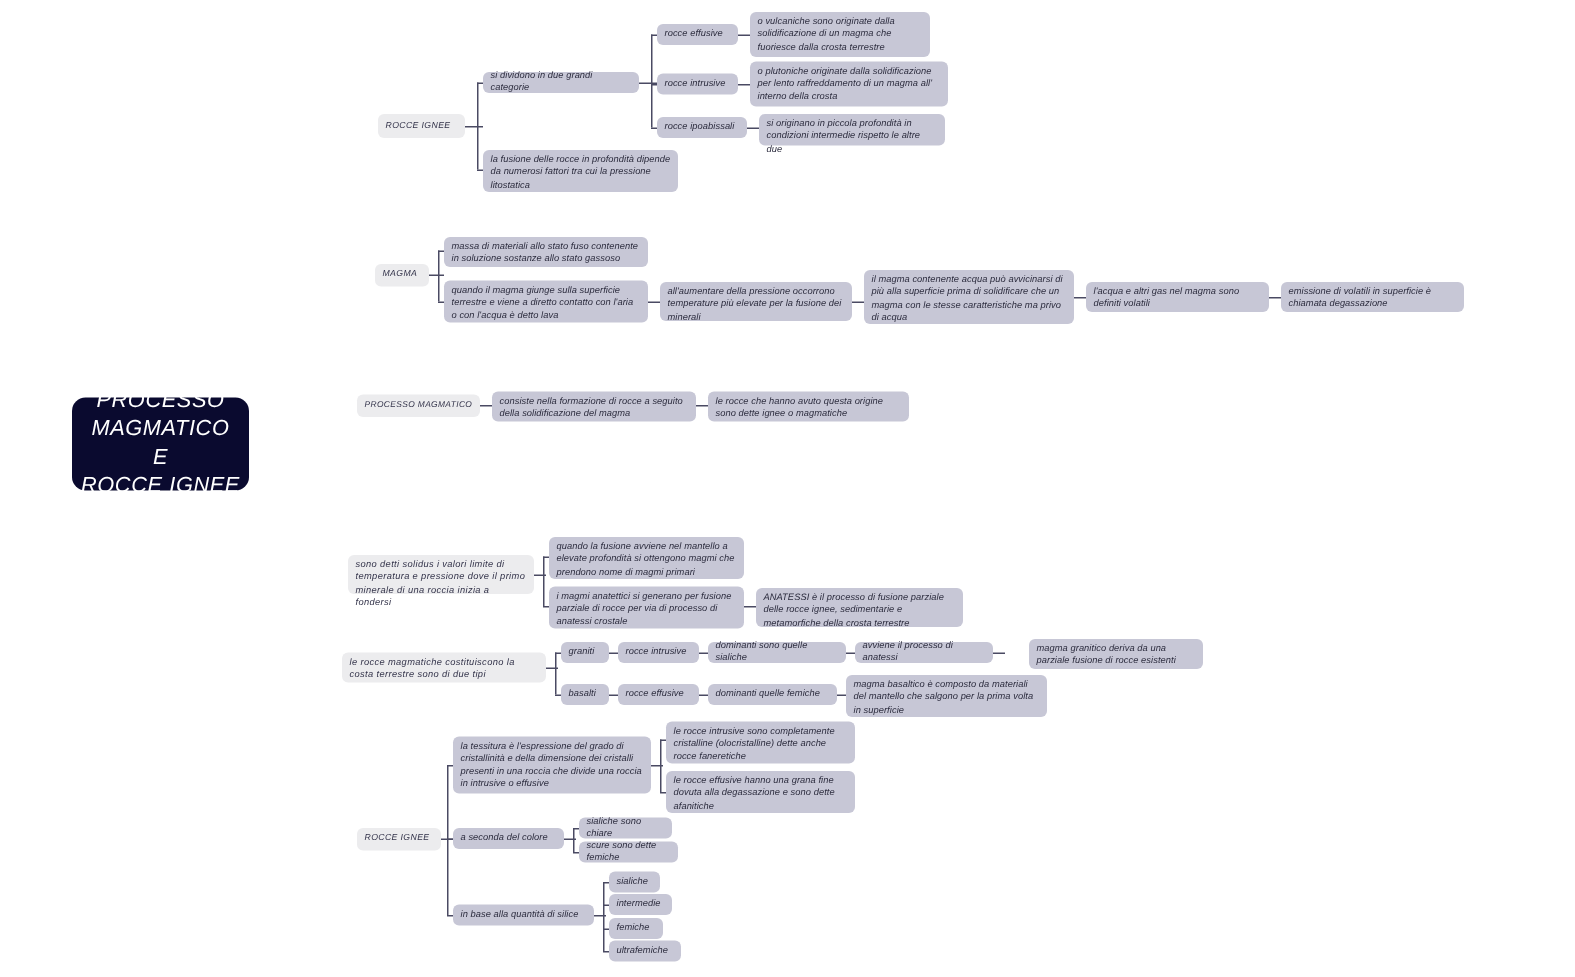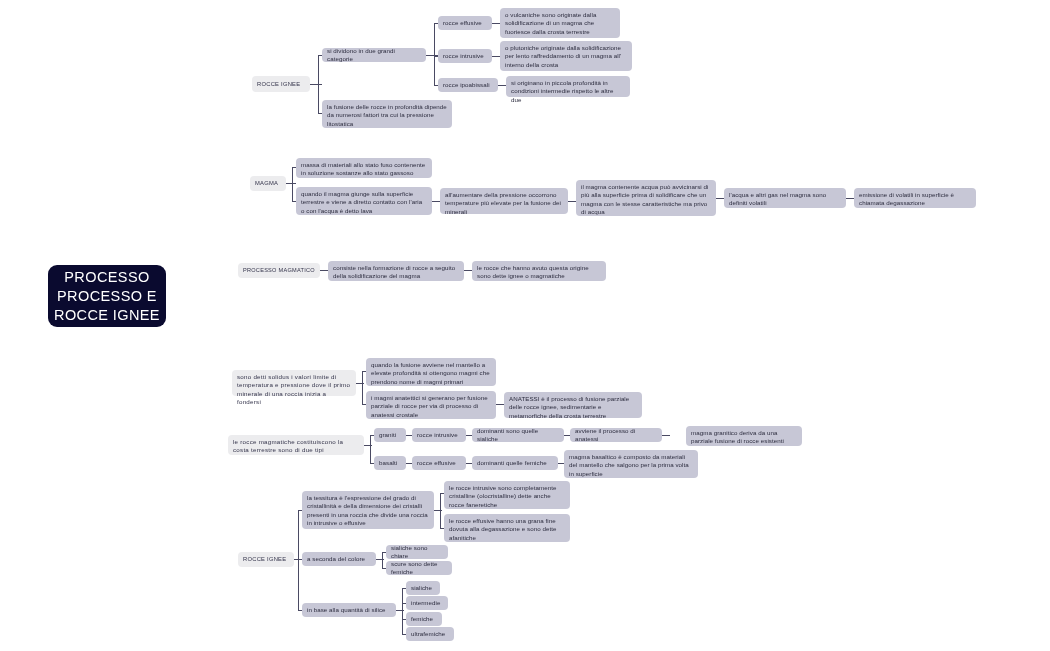--- a/index.html
+++ b/index.html
@@ -10,20 +10,21 @@
     position:absolute;
     box-sizing:border-box;
     border-radius:4px;
     background:#c7c7d6;
     color:#2c2c3e;
     font-size:6.2px;
     line-height:8.4px;
     padding:3px 5px;
     letter-spacing:.05px;
     font-family:"Liberation Sans",sans-serif;
+    font-style:italic;
   }
   .node.light{background:#ececee;color:#33334a;letter-spacing:.25px;}
   .node.title{
     background:#0a0a2f;
     color:#ffffff;
     border-radius:9px;
     font-size:14.5px;
     line-height:19px;
     text-align:center;
     letter-spacing:.4px;
@@ -40,21 +41,21 @@
   .edge.v{width:1px;}
 </style>
 </head>
 <body>
 
 <div id="canvas">
 
   <div class="node title" style="left:48px;top:265px;width:118px;height:62px;">
     <div>
       <span>PROCESSO</span>
-      <span>PROCESSO E</span>
+      <span>MAGMATICO E</span>
       <span>ROCCE IGNEE</span>
     </div>
   </div>
 
   <div class="node light ctr" style="left:252px;top:76px;width:58px;height:16px;font-size:5.8px;">ROCCE IGNEE</div>
 
   <div class="edge h" style="left:310px;top:84px;width:12px;"></div>
   <div class="edge v" style="left:318px;top:55px;height:58px;"></div>
   <div class="edge h" style="left:318px;top:55px;width:6px;"></div>
   <div class="edge h" style="left:318px;top:113px;width:6px;"></div>

